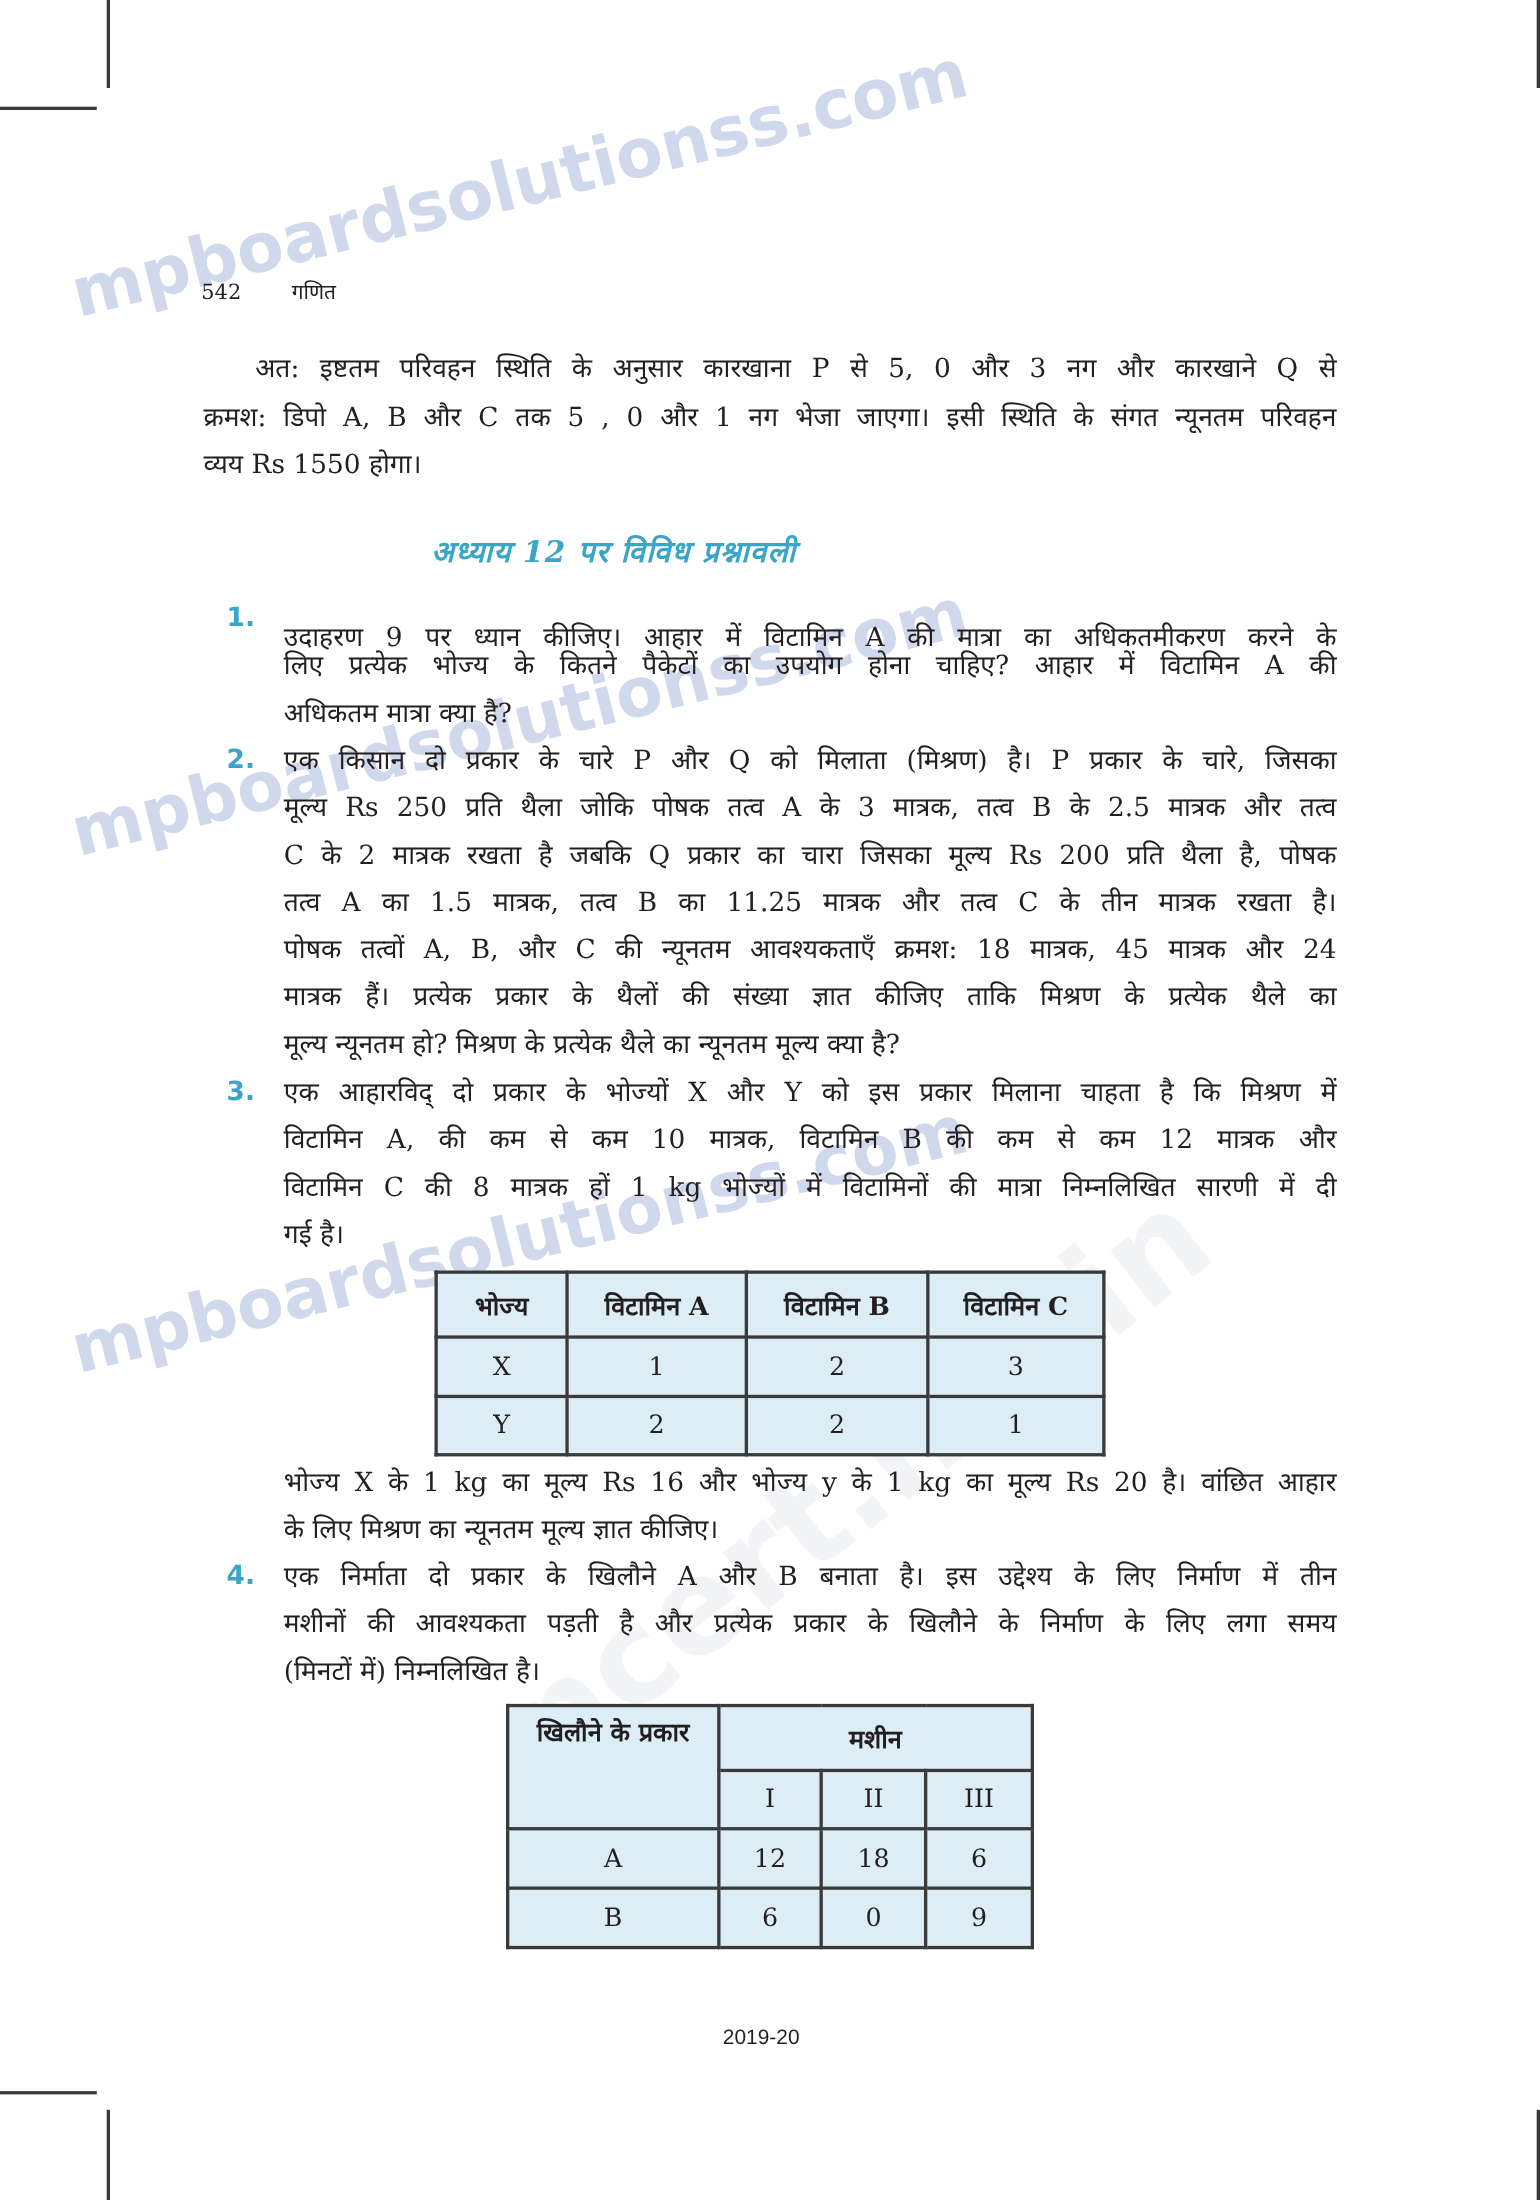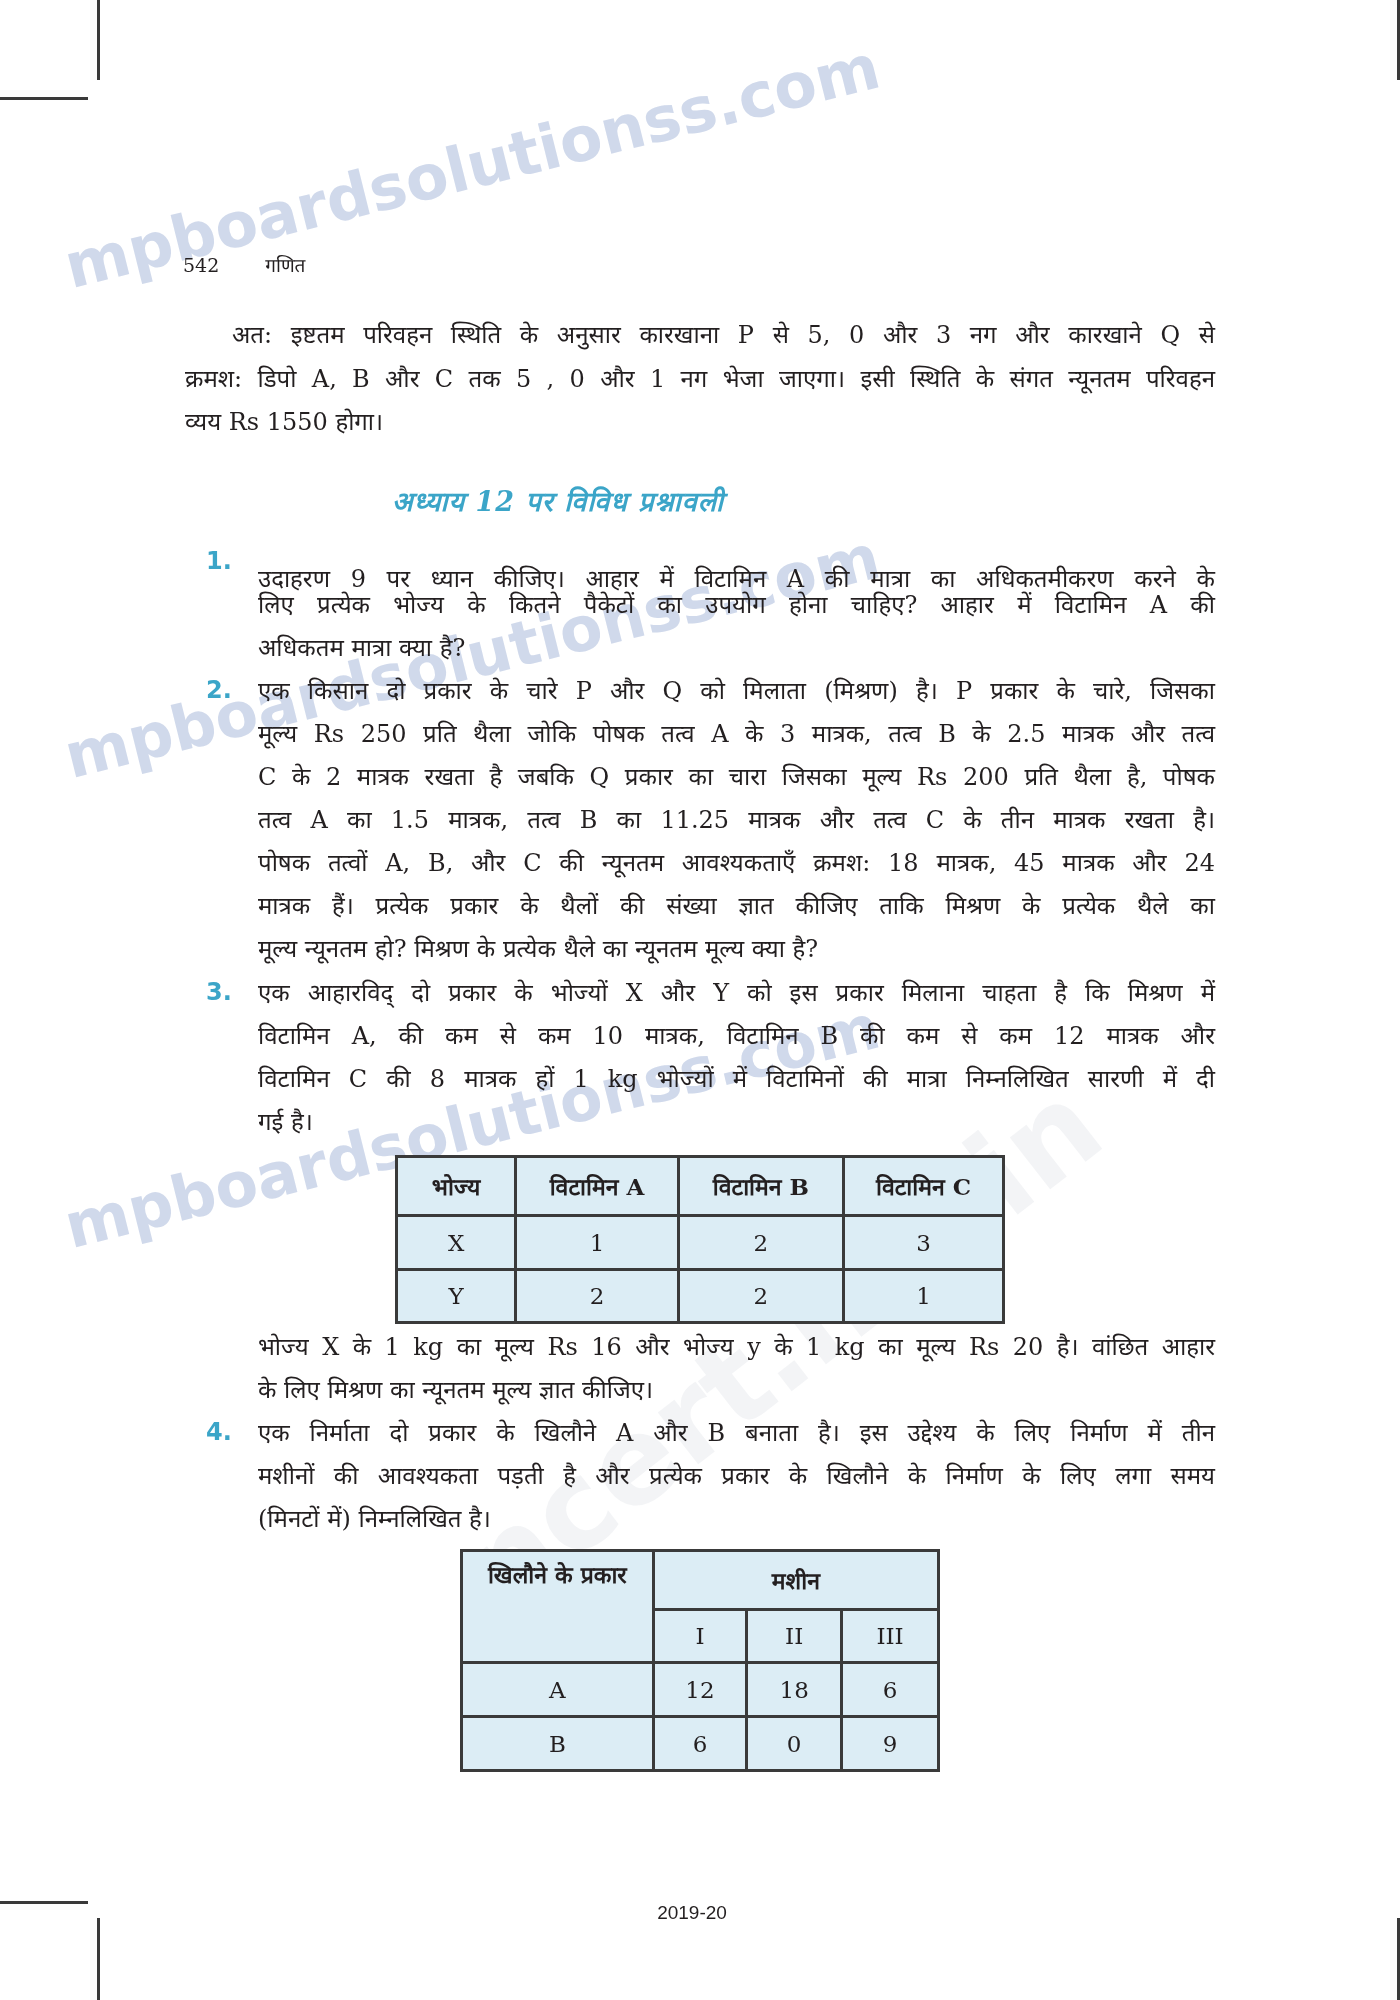--- a/index.html
+++ b/index.html
@@ -38,21 +38,21 @@
   }
   table.data {
     position: absolute; border-collapse: collapse; background: #dcedf5; z-index: 2;
     font-size: 23px;
   }
   table.data td, table.data th {
     border: 3px solid #3a3a3a; text-align: center; font-weight: normal; padding: 12px;
   }
   table.data th { font-weight: bold; }
   .footer {
-    position: absolute; top: 1902px; left: 0; width: 1384px; text-align: center;
+    position: absolute; top: 1842px; left: 0; width: 1384px; text-align: center;
     font-family: "Liberation Sans", "DejaVu Sans", sans-serif; font-size: 19px; z-index: 2;
   }
 </style>
 </head>
 <body>
 
 <div class="crop" style="left:97px;top:0;width:3px;height:80px;"></div>
 <div class="crop" style="left:0;top:97px;width:88px;height:3px;"></div>
 <div class="crop" style="left:1397px;top:0;width:3px;height:80px;"></div>
 <div class="crop" style="left:0;top:1901px;width:88px;height:3px;"></div>

